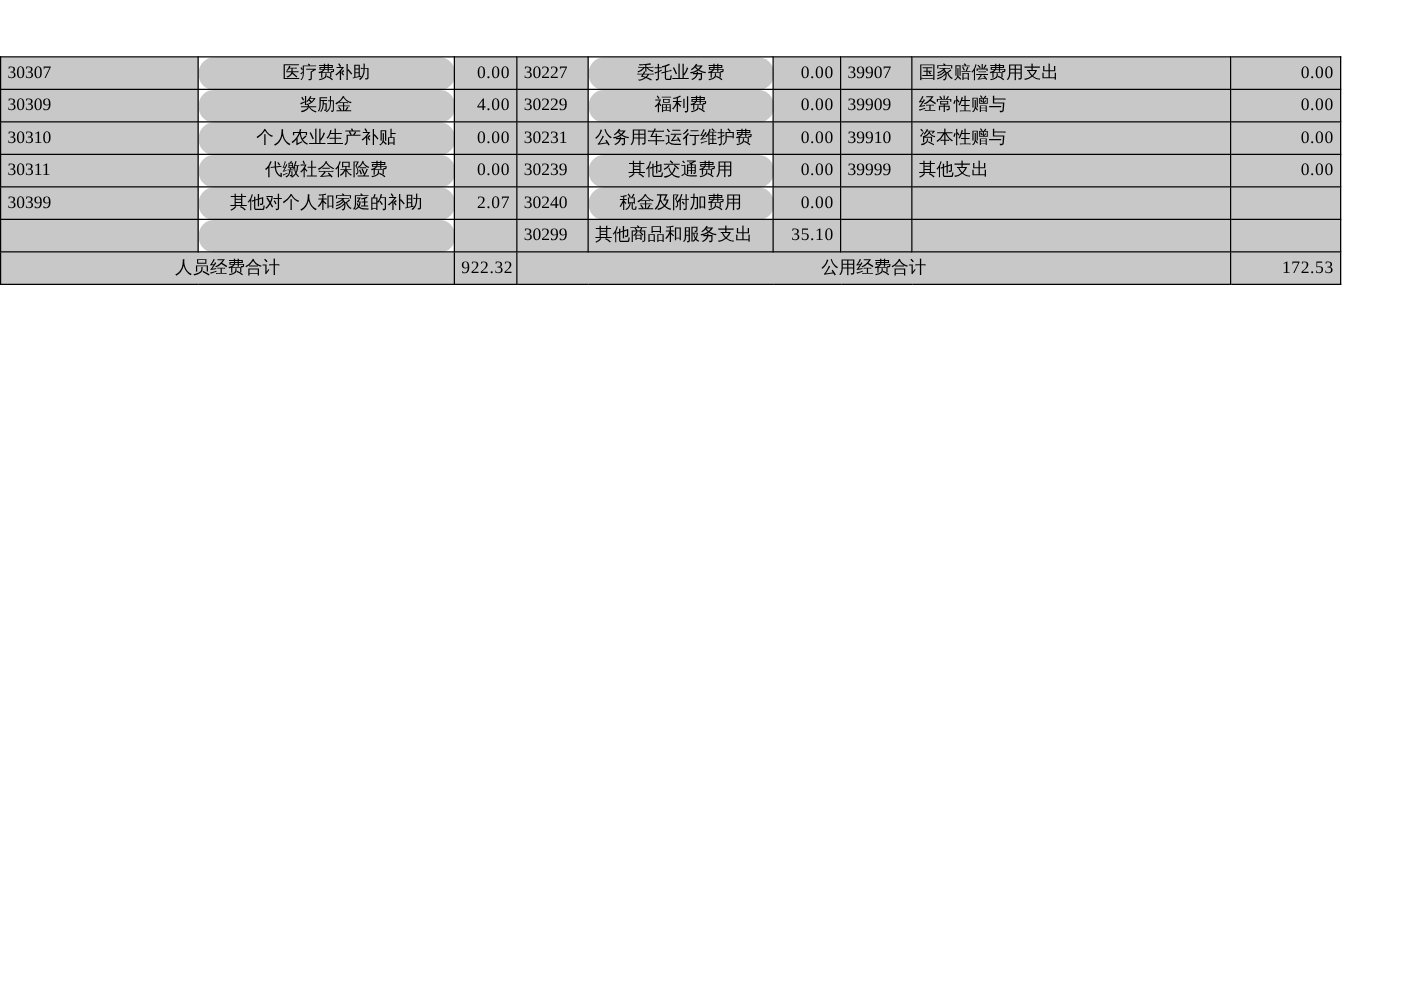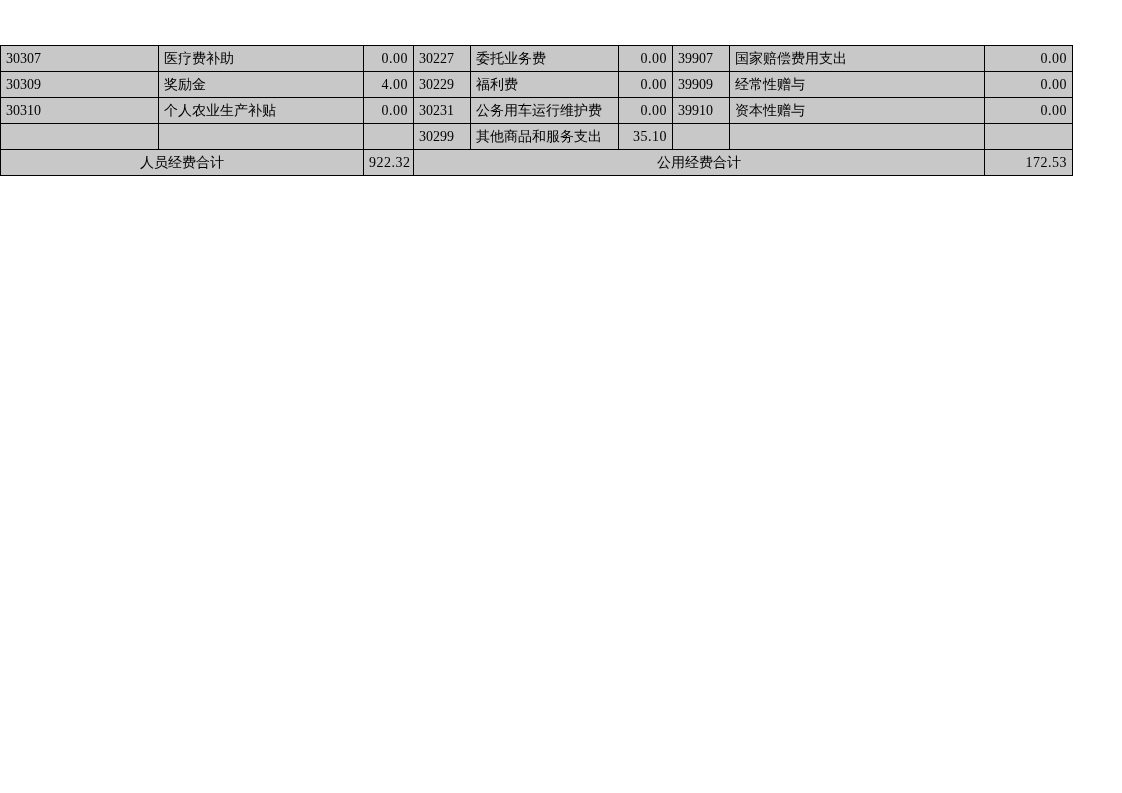--- a/index.html
+++ b/index.html
@@ -34,21 +34,22 @@
     vertical-align: middle;
     line-height: 1.25;
     height: 26px;
     box-sizing: border-box;
   }
   td.code {
     text-align: left;
     white-space: nowrap;
   }
   td.name {
-    text-align: left;
+    text-align: center;
+    border-radius: 12px;
   }
   td.name-left {
     text-align: left;
   }
   td.num {
     text-align: right;
     font-family: "Liberation Serif", "DejaVu Serif", serif;
     letter-spacing: 0.5px;
     white-space: nowrap;
   }
@@ -121,20 +122,42 @@
         <td class="name">个人农业生产补贴</td>
         <td class="num">0.00</td>
         <td class="code">30231</td>
         <td class="name-left">公务用车运行维护费</td>
         <td class="num">0.00</td>
         <td class="code">39910</td>
         <td class="name-left">资本性赠与</td>
         <td class="num">0.00</td>
       </tr>
       <tr>
+        <td class="code">30311</td>
+        <td class="name">代缴社会保险费</td>
+        <td class="num">0.00</td>
+        <td class="code">30239</td>
+        <td class="name">其他交通费用</td>
+        <td class="num">0.00</td>
+        <td class="code">39999</td>
+        <td class="name-left">其他支出</td>
+        <td class="num">0.00</td>
+      </tr>
+      <tr>
+        <td class="code">30399</td>
+        <td class="name">其他对个人和家庭的补助</td>
+        <td class="num">2.07</td>
+        <td class="code">30240</td>
+        <td class="name">税金及附加费用</td>
+        <td class="num">0.00</td>
+        <td class="code empty"></td>
+        <td class="name-left empty"></td>
+        <td class="num empty"></td>
+      </tr>
+      <tr>
         <td class="code empty"></td>
         <td class="name empty"></td>
         <td class="num empty"></td>
         <td class="code">30299</td>
         <td class="name-left">其他商品和服务支出</td>
         <td class="num">35.10</td>
         <td class="code empty"></td>
         <td class="name-left empty"></td>
         <td class="num empty"></td>
       </tr>

